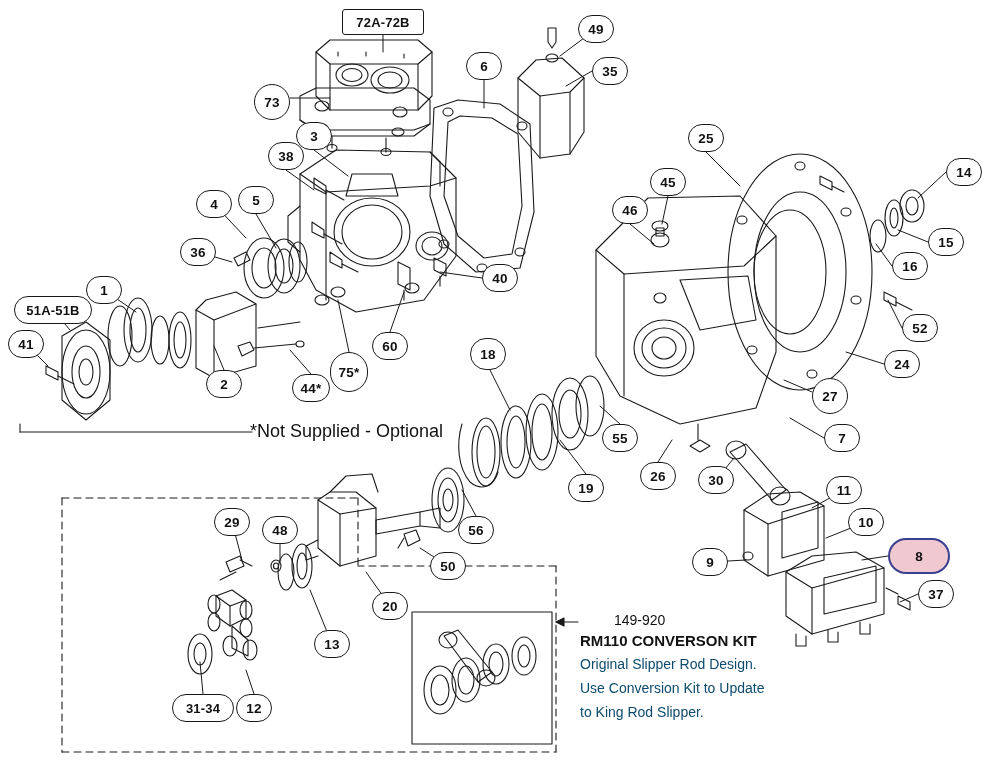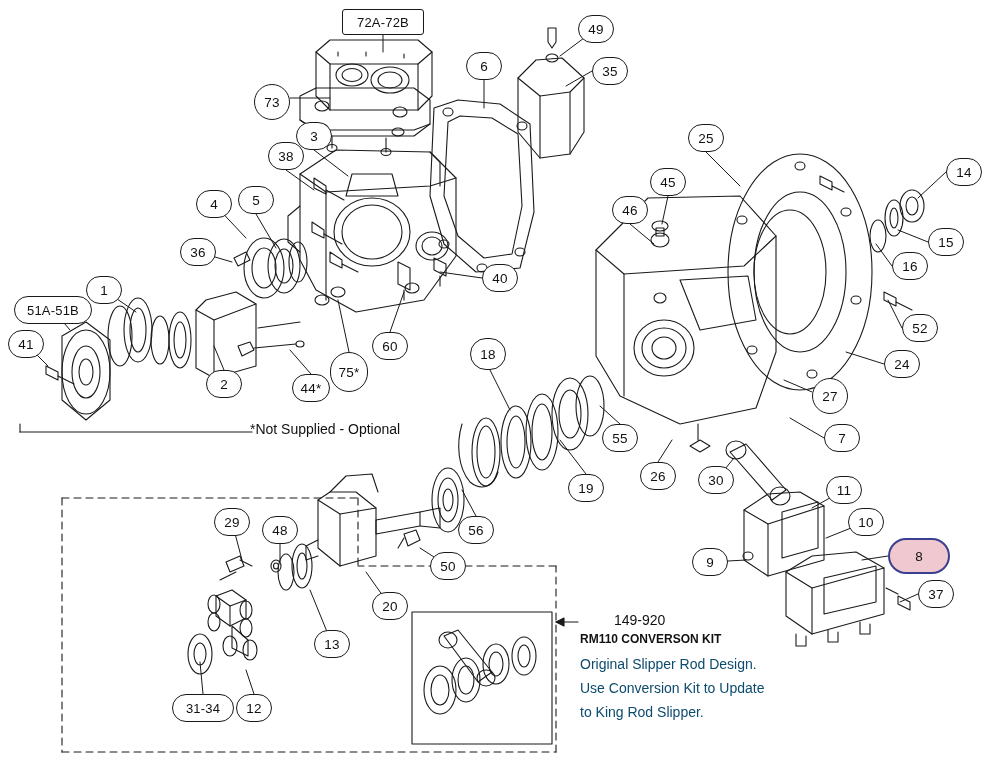--- a/index.html
+++ b/index.html
@@ -25,21 +25,21 @@
     height: 782px;
   }
   
   .balloon {
     position: absolute;
     border: 1.6px solid #1a1a1a;
     border-radius: 999px;
     background: #ffffff;
     color: #111111;
     font-size: 13.5px;
-    font-weight: 400;
+    font-weight: 700;
     display: flex;
     align-items: center;
     justify-content: center;
     box-sizing: border-box;
     letter-spacing: 0.2px;
     white-space: nowrap;
     text-align: right;
   }
   .balloon.wide {
     font-size: 13px;
@@ -53,32 +53,32 @@
     background: #f0c8cf;
     color: #111;
   }
   .kit-code {
     position: absolute;
     font-size: 14px;
     color: #111;
   }
   .kit-title {
     position: absolute;
-    font-size: 12px;
+    font-size: 15px;
     font-weight: bold;
     color: #111;
   }
   .kit-line {
     position: absolute;
     font-size: 14px;
     color: #0c4a6e;
   }
   .optional-note {
     position: absolute;
-    font-size: 14px;
+    font-size: 18px;
     color: #111;
   }
 </style>
 </head>
 <body>
 
 <div id="sheet">
 
   <svg class="art" viewBox="0 0 992 782">
     <g fill="none" stroke="#1a1a1a" stroke-width="1.1" stroke-linejoin="round" stroke-linecap="round">

